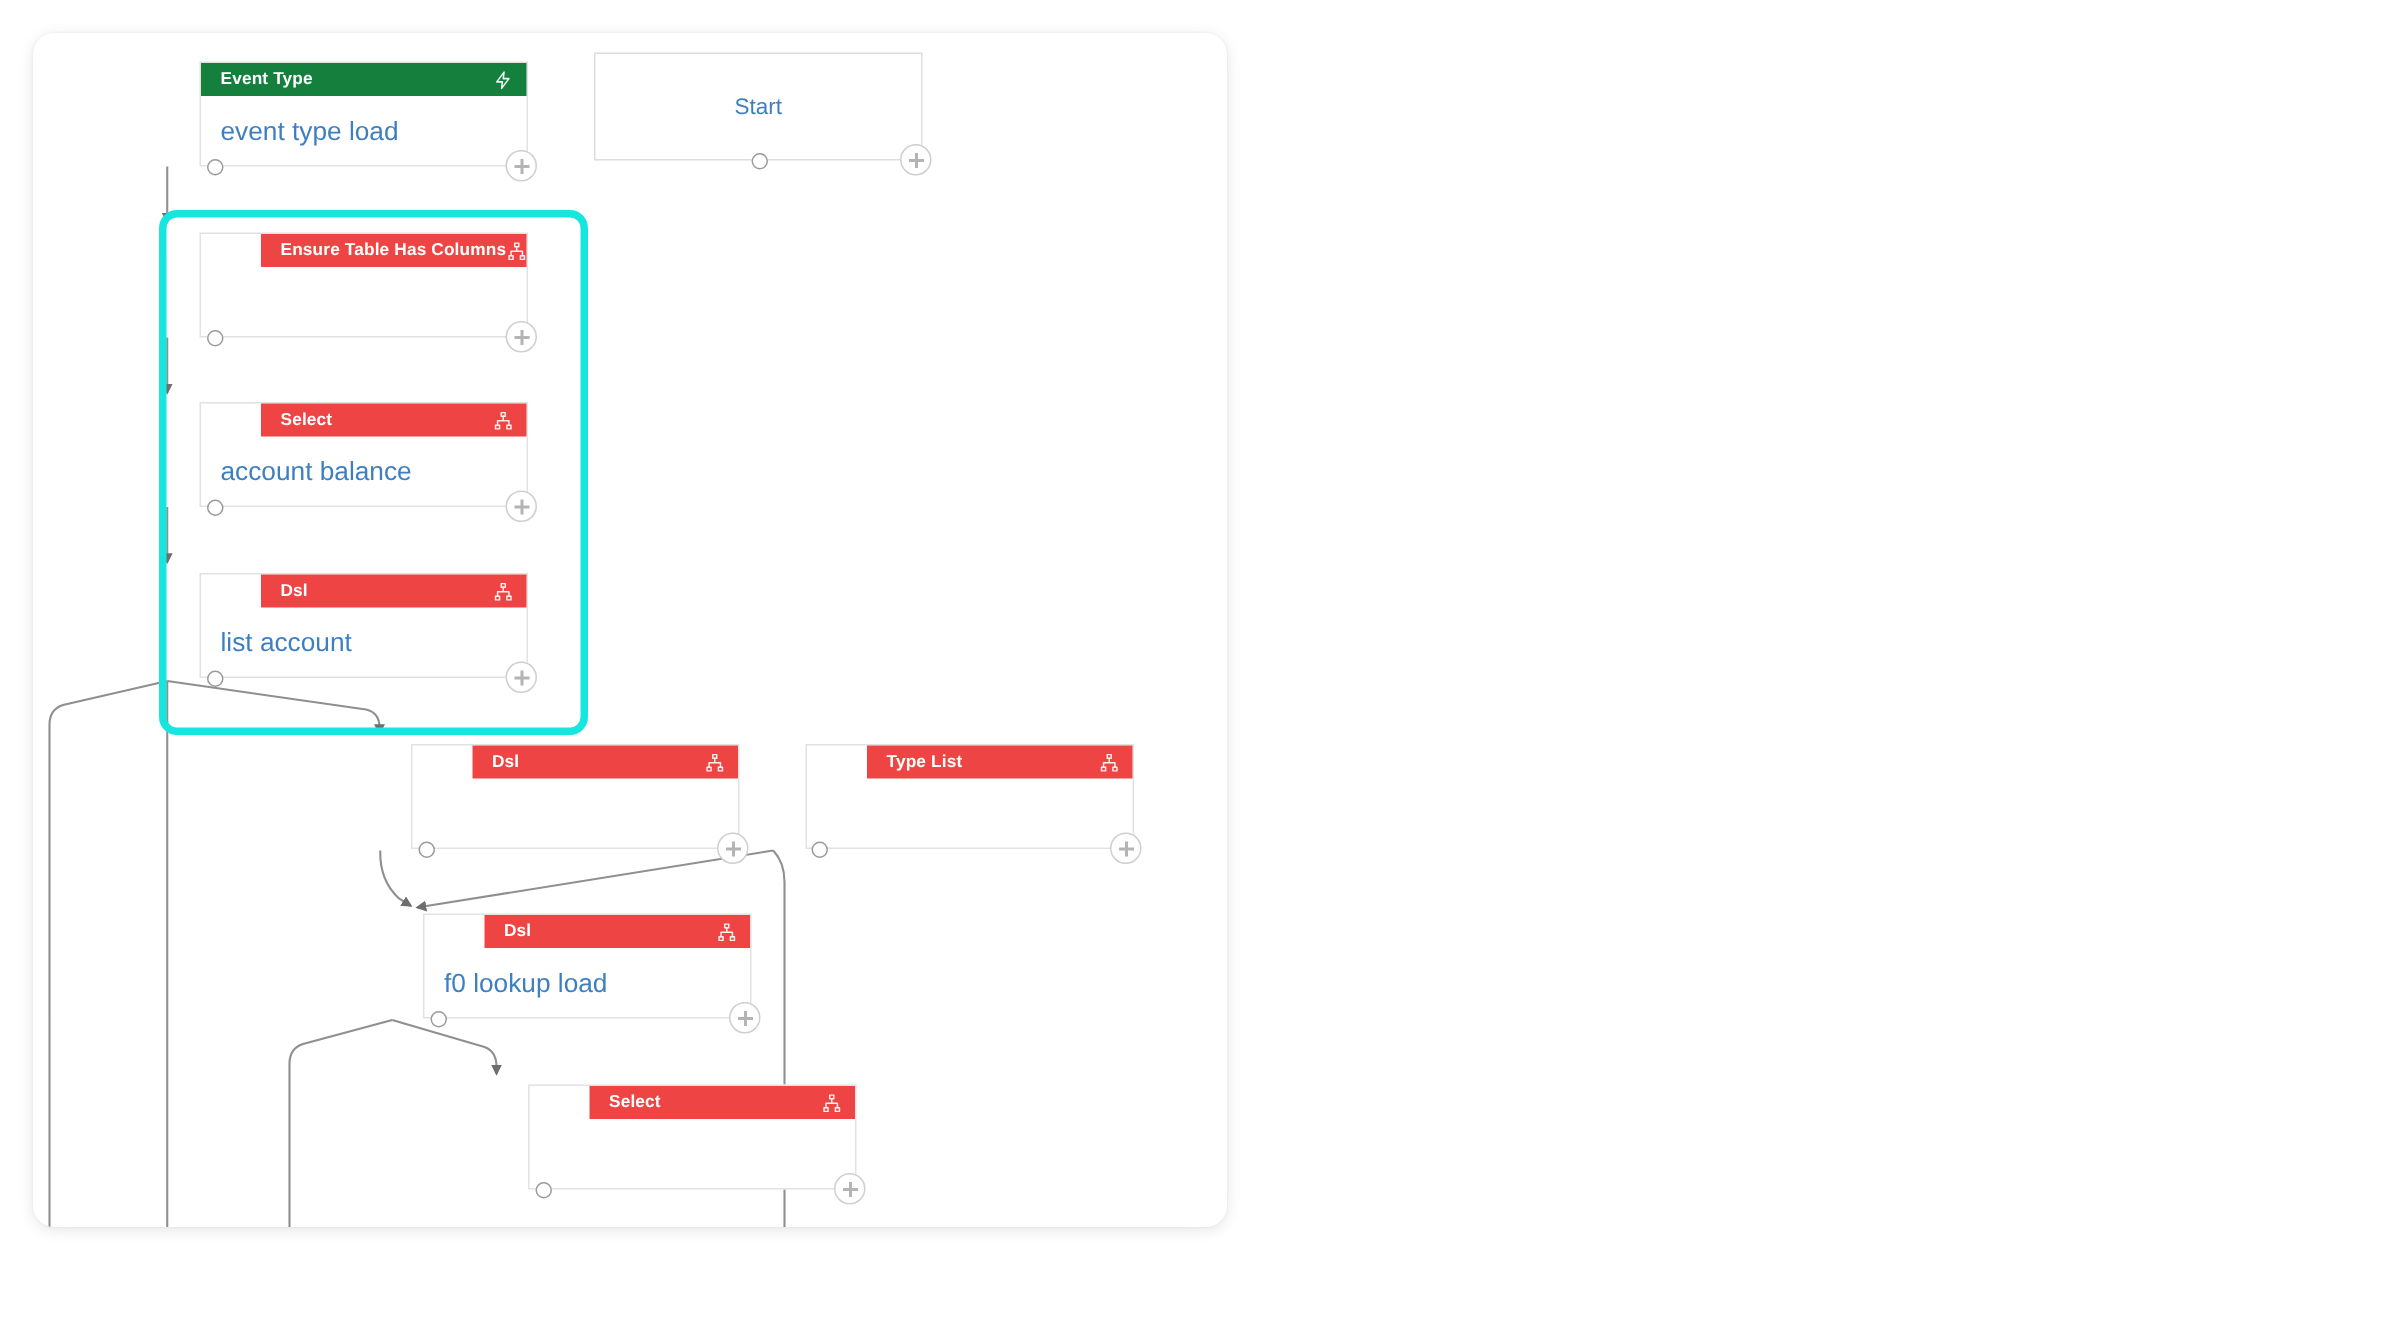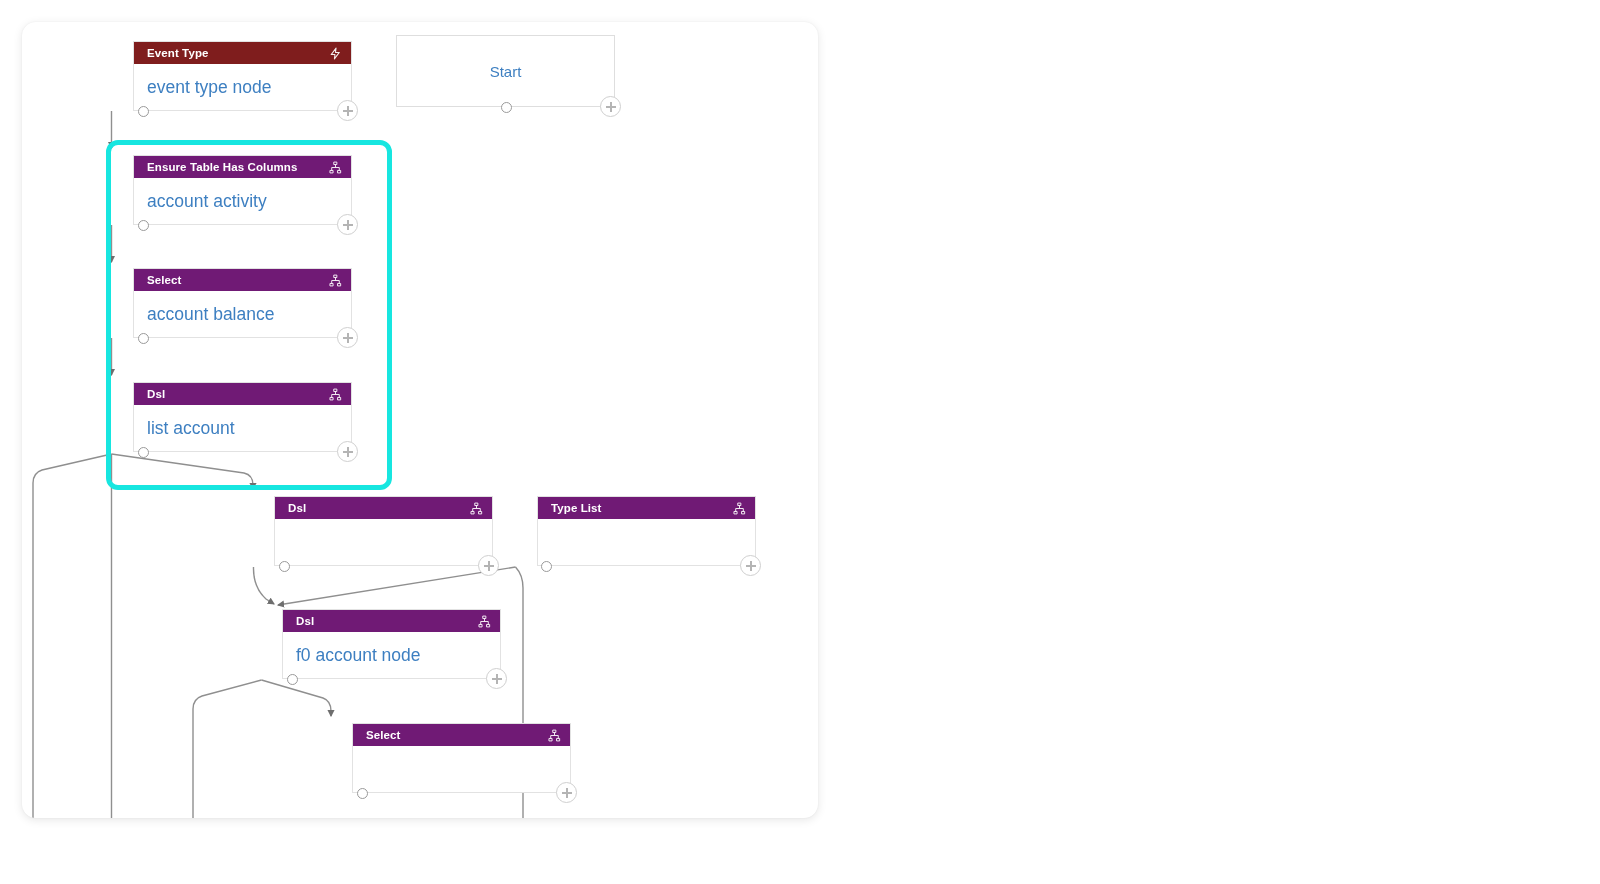--- a/index.html
+++ b/index.html
@@ -68,22 +68,22 @@
     align-items: center;
     justify-content: space-between;
     padding: 0 9px 0 13px;
     color: #ffffff;
     font-size: 11.5px;
     font-weight: 600;
     letter-spacing: 0.1px;
     white-space: nowrap;
     overflow: hidden;
   }
-  .node-header.green  { background: #701a75; }
-  .node-header.dark   { background: #7f1d1d; }
+  .node-header.green  { background: #ef4444; margin-left: 40px; }
+  .node-header.dark   { background: #15803d; }
 
   .node-header-icon {
     display: inline-flex;
     align-items: center;
     justify-content: center;
     width: 14px; height: 14px;
     flex: 0 0 auto;
     opacity: 0.92;
   }
 
@@ -183,21 +183,21 @@
 
       <div class="node" style="left:111px; top:19px; width:219px; height:70px;">
         <div class="node-header dark">
           <span>Event Type</span>
           <span class="node-header-icon">
             <svg viewBox="0 0 24 24" width="13" height="13" fill="none" stroke="#ffffff" stroke-width="1.9" stroke-linecap="round" stroke-linejoin="round">
               <polygon points="13,2 4,14 11,14 10,22 19,10 12,10" fill="none"></polygon>
             </svg>
           </span>
         </div>
-        <div class="node-body">event type node</div>
+        <div class="node-body">event type load</div>
       </div>
       <div class="port-dot" style="left:115.5px; top:83.5px;"></div>
       <div class="plus-btn" style="left:315px; top:78px;"></div>
 
       <div class="node plain" style="left:374px; top:13px; width:219px; height:72px;">
         <div class="node-body center">Start</div>
       </div>
       <div class="port-dot" style="left:478.5px; top:79.5px;"></div>
       <div class="plus-btn" style="left:578px; top:74px;"></div>
 
@@ -206,21 +206,20 @@
           <span>Ensure Table Has Columns</span>
           <span class="node-header-icon">
             <svg viewBox="0 0 24 24" width="13" height="13" fill="none" stroke="#ffffff" stroke-width="1.8" stroke-linecap="round" stroke-linejoin="round">
               <rect x="9.5" y="2" width="5" height="4.5"></rect>
               <rect x="2.5" y="17.5" width="5" height="4.5"></rect>
               <rect x="16.5" y="17.5" width="5" height="4.5"></rect>
               <path d="M12 6.5 V 12 M5 17.5 V 12 H 19 V 17.5"></path>
             </svg>
           </span>
         </div>
-        <div class="node-body">account activity</div>
       </div>
       <div class="port-dot" style="left:115.5px; top:197.5px;"></div>
       <div class="plus-btn" style="left:315px; top:192px;"></div>
 
       <div class="node" style="left:111px; top:246px; width:219px; height:70px;">
         <div class="node-header green">
           <span>Select</span>
           <span class="node-header-icon">
             <svg viewBox="0 0 24 24" width="13" height="13" fill="none" stroke="#ffffff" stroke-width="1.8" stroke-linecap="round" stroke-linejoin="round">
               <rect x="9.5" y="2" width="5" height="4.5"></rect>
@@ -289,21 +288,21 @@
           <span>Dsl</span>
           <span class="node-header-icon">
             <svg viewBox="0 0 24 24" width="13" height="13" fill="none" stroke="#ffffff" stroke-width="1.8" stroke-linecap="round" stroke-linejoin="round">
               <rect x="9.5" y="2" width="5" height="4.5"></rect>
               <rect x="2.5" y="17.5" width="5" height="4.5"></rect>
               <rect x="16.5" y="17.5" width="5" height="4.5"></rect>
               <path d="M12 6.5 V 12 M5 17.5 V 12 H 19 V 17.5"></path>
             </svg>
           </span>
         </div>
-        <div class="node-body">f0 account node</div>
+        <div class="node-body">f0 lookup load</div>
       </div>
       <div class="port-dot" style="left:264.5px; top:651.5px;"></div>
       <div class="plus-btn" style="left:464px; top:646px;"></div>
 
       <div class="node" style="left:330px; top:701px; width:219px; height:70px;">
         <div class="node-header green">
           <span>Select</span>
           <span class="node-header-icon">
             <svg viewBox="0 0 24 24" width="13" height="13" fill="none" stroke="#ffffff" stroke-width="1.8" stroke-linecap="round" stroke-linejoin="round">
               <rect x="9.5" y="2" width="5" height="4.5"></rect>

